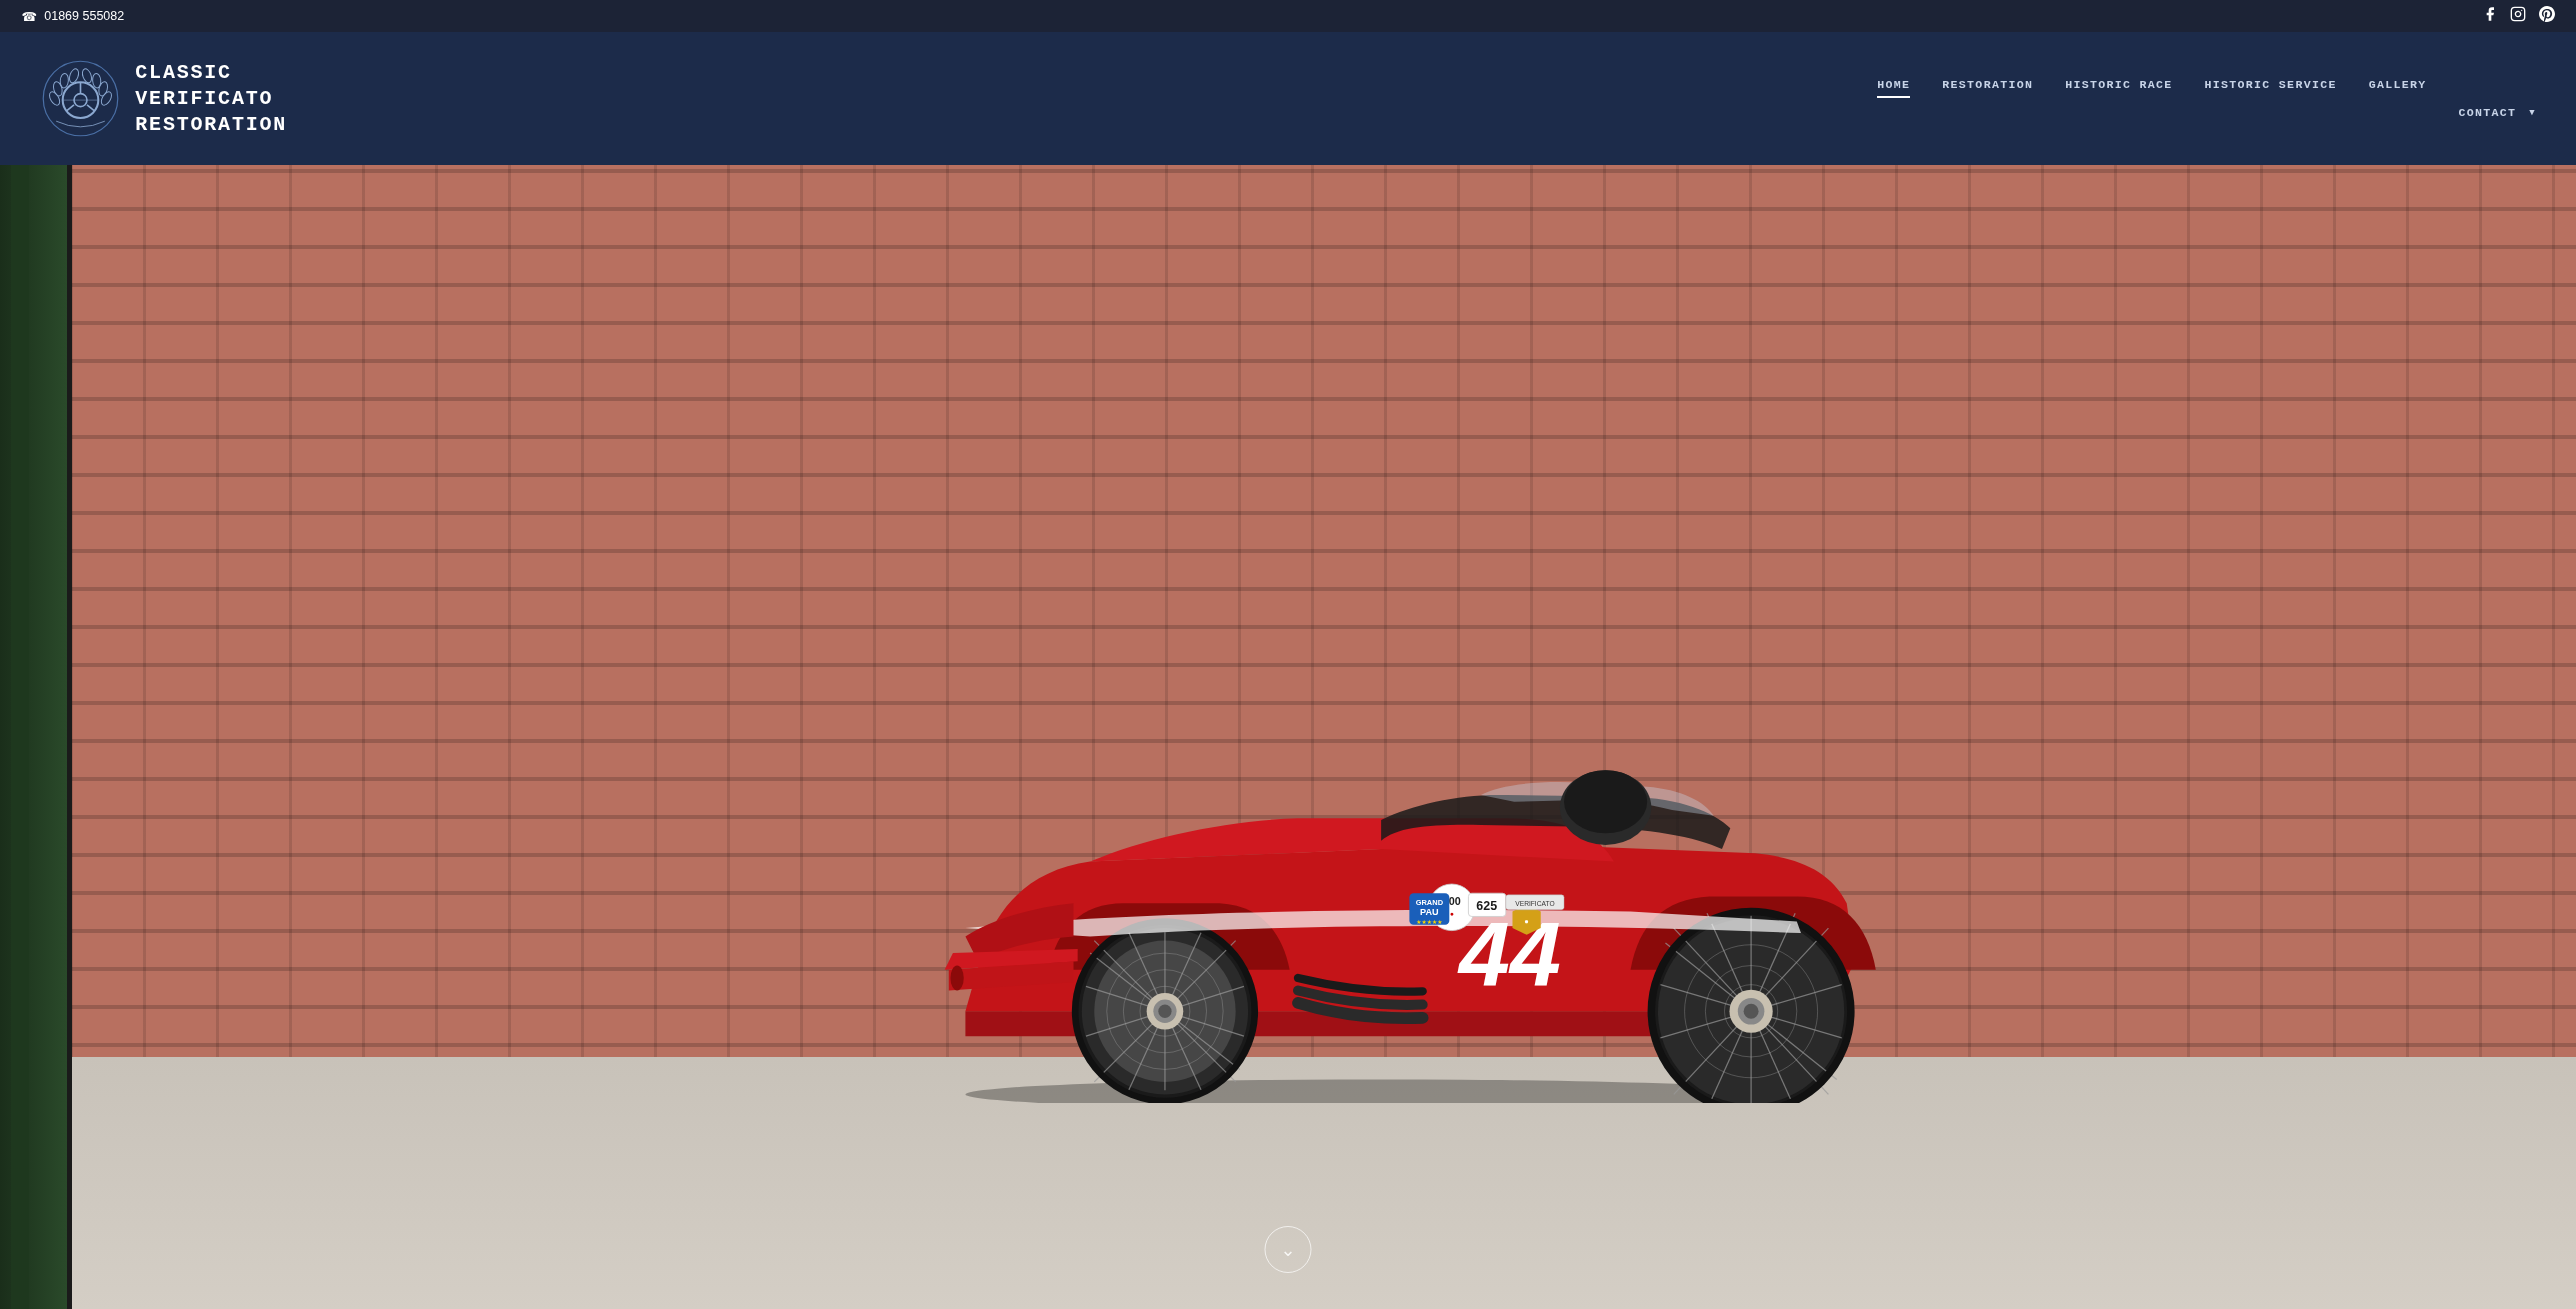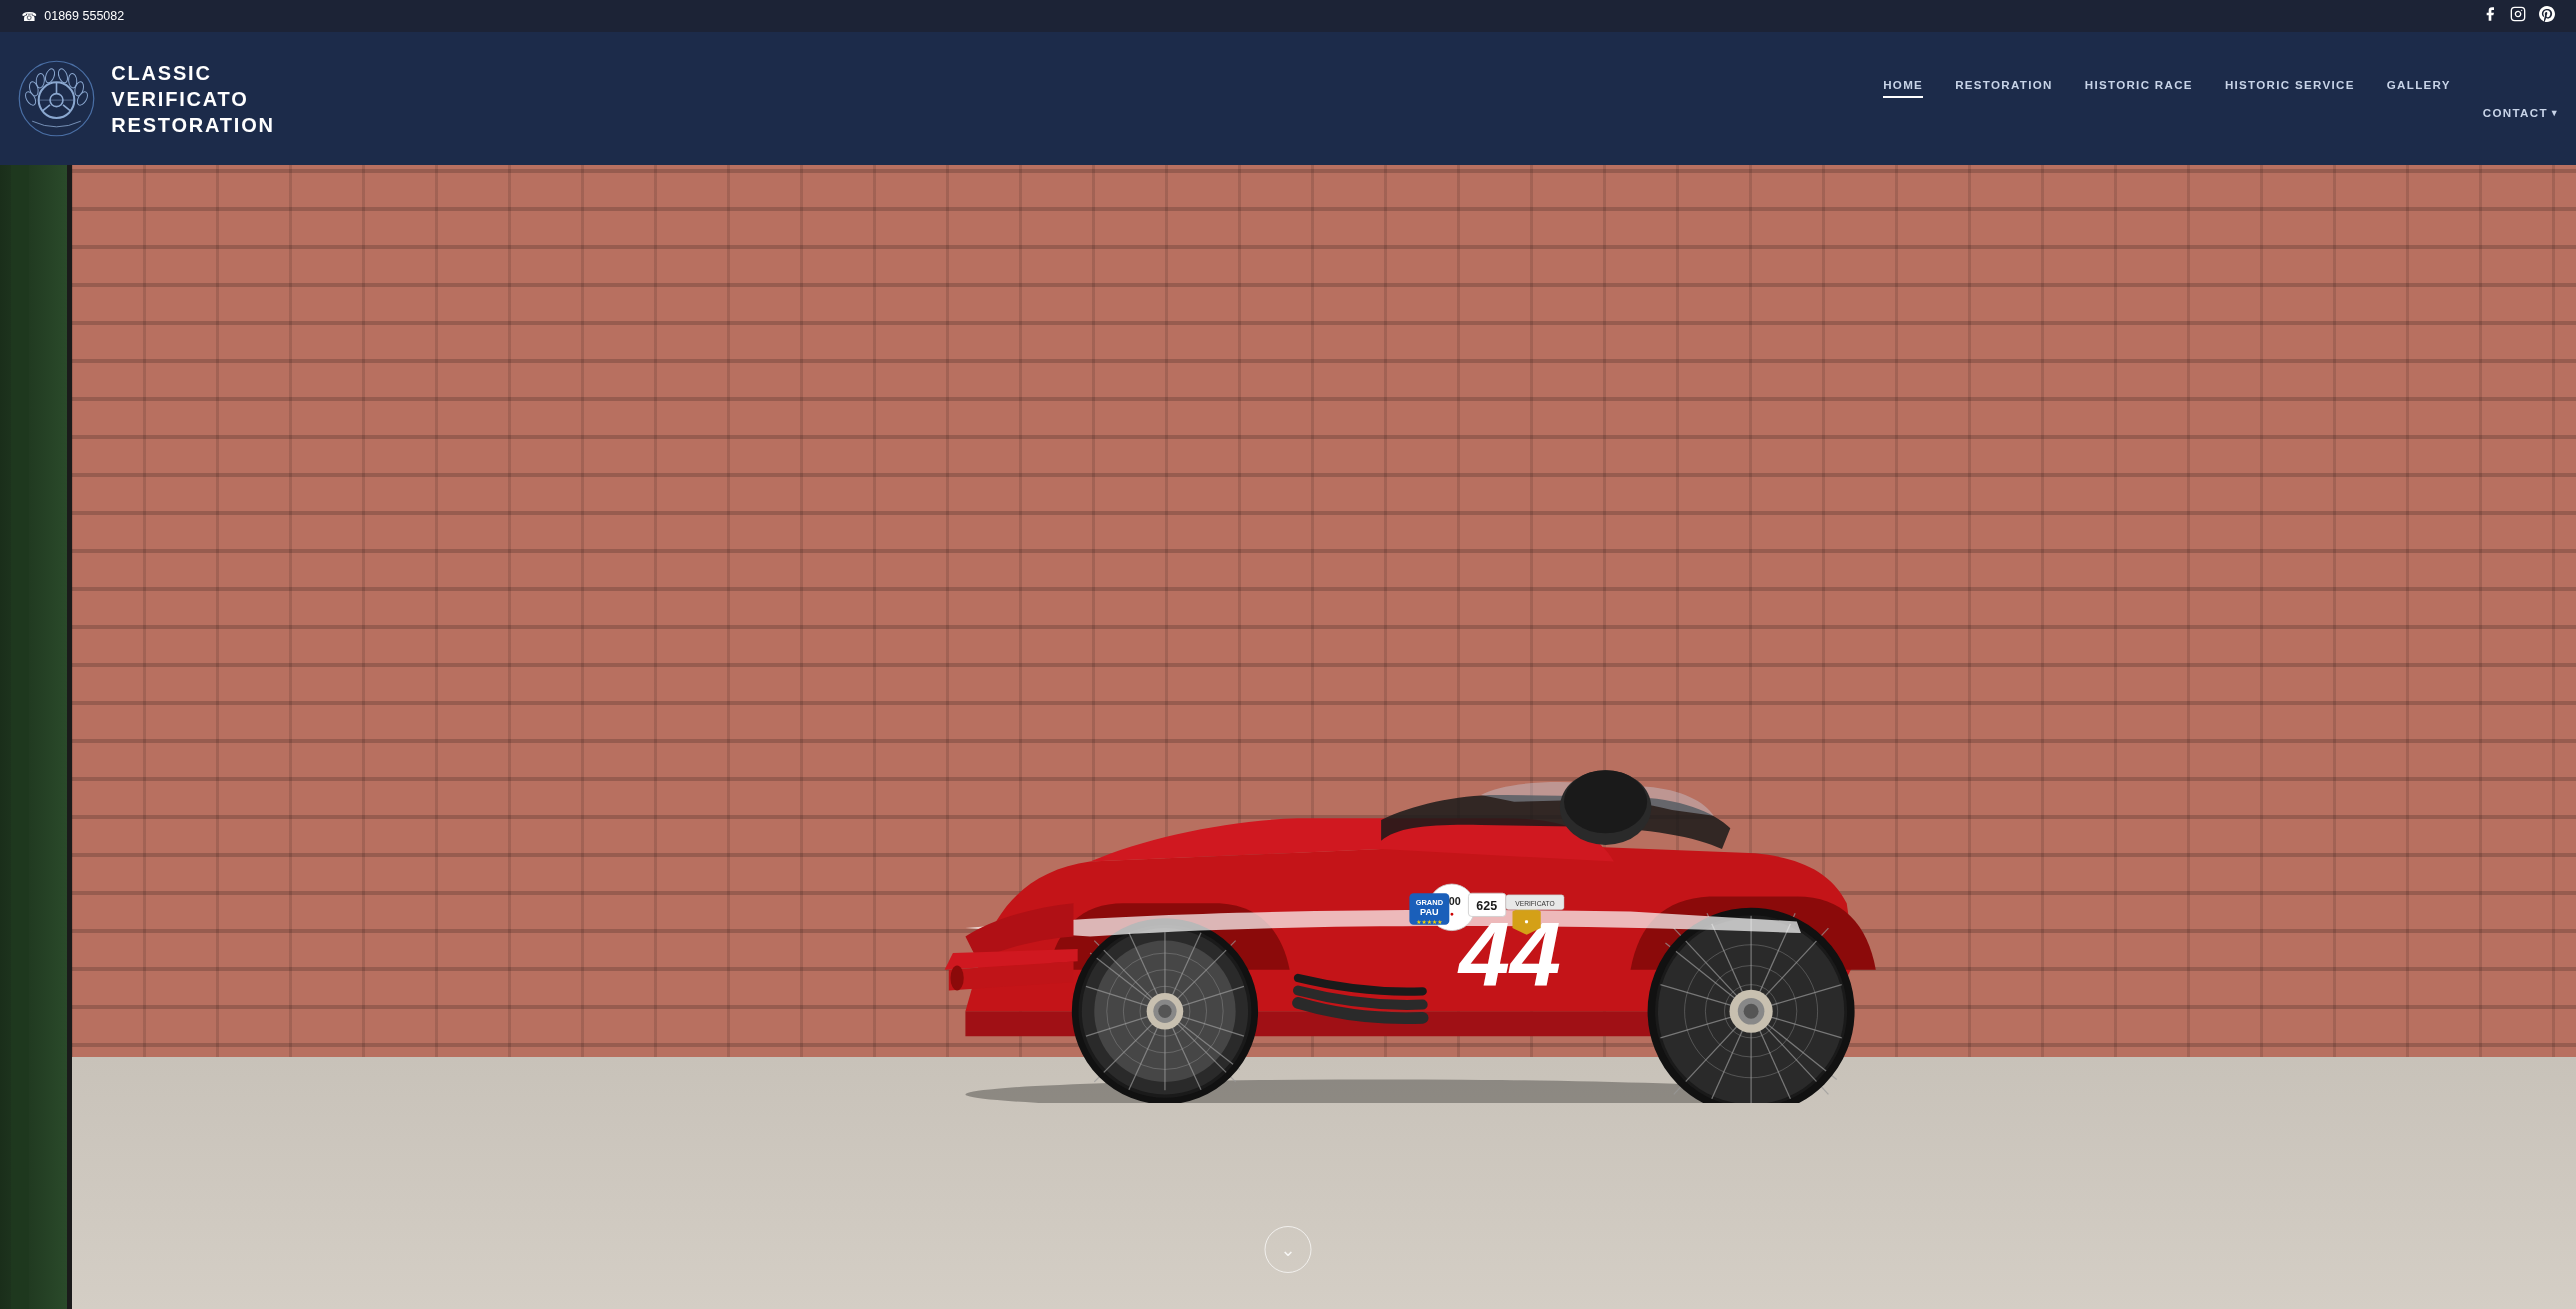--- a/index.html
+++ b/index.html
@@ -42,23 +42,24 @@
       text-decoration: none;
     }
 
     
     .header {
       background: #1c2b4a;
       height: 133px;
       display: flex;
       align-items: center;
       justify-content: space-between;
-      padding: 0 16px;
+      padding: 0 40px;
       position: relative;
       z-index: 10;
+      font-family: Liberation Mono, monospace;
     }
     .logo-area {
       display: flex;
       align-items: center;
       gap: 14.3px;
       cursor: pointer;
     }
     .logo-emblem {
       width: 81px;
       height: 81px;
@@ -95,21 +96,21 @@
       position: absolute;
       bottom: -3.6px;
       left: 0;
       right: 0;
       height: 1.8px;
       background: #fff;
     }
     .nav-contact {
       display: flex;
       align-items: center;
-      gap: 2px;
+      gap: 13px;
       margin-top: 28px;
     }
     .chevron-down {
       font-size: 9px;
     }
 
     
     .hero {
       position: relative;
       width: 100%;

